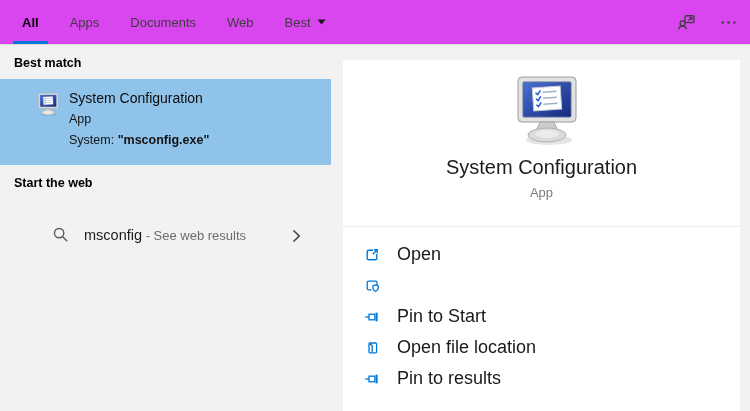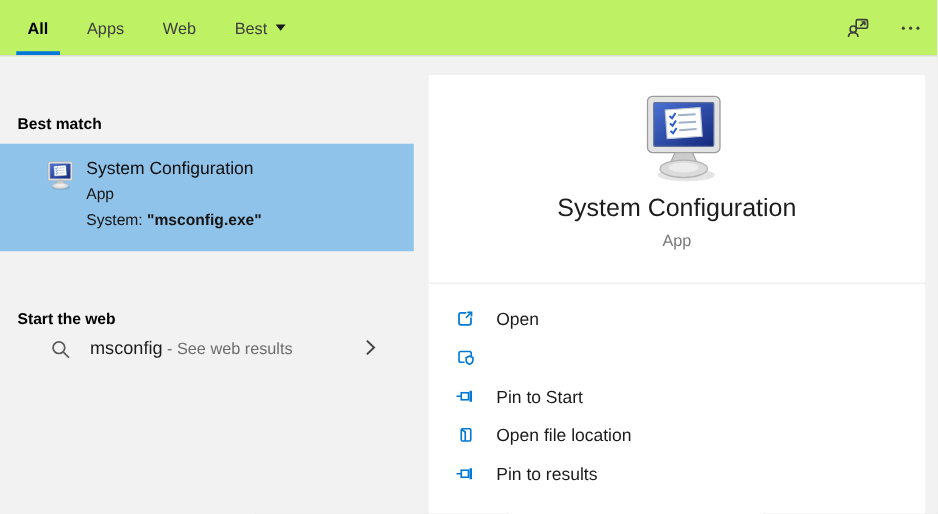--- a/index.html
+++ b/index.html
@@ -6,21 +6,21 @@
   html,body { background:#e9e9e9; }
   body { font-family:"Liberation Sans","DejaVu Sans",sans-serif; }
   .screen {
     position:relative; width:750px; height:411px;
     background:#f2f2f2; overflow:hidden;
   }
 
   
   .tabs-bar {
     position:absolute; top:0; left:0; right:0; height:45px;
-    background:#bef264; border-bottom:1px solid #d9d9d9;
+    background:#d946ef; border-bottom:1px solid #d9d9d9;
     display:flex; align-items:stretch; padding-left:13px;
   }
   .tab {
     display:flex; align-items:center; gap:6px;
     padding:0 9px; margin-right:13px;
     font-size:13px; color:#3d3d3d;
     border-bottom:3px solid transparent; border-top:3px solid transparent;
     cursor:default; white-space:nowrap;
   }
   .tab.active { font-weight:bold; color:#000; border-bottom-color:#0078d7; }
@@ -28,71 +28,73 @@
     position:absolute; top:0; right:12px; height:45px;
     display:flex; align-items:center; gap:22px;
   }
   .top-icon { width:20px; height:20px; display:flex; align-items:center; justify-content:center; }
 
   
   .left-rail { position:absolute; top:46px; left:0; width:343px; bottom:0; }
   .section-label {
     font-size:12.5px; font-weight:bold; color:#000;
     padding:10px 14px 9px 14px;
-    margin-top:36px;
   }
   .best-match-row {
     width:331px; height:86px; background:#90c3e9;
     display:flex; padding:10px 0 0 33px; cursor:default;
   }
   .bm-icon { width:27px; height:27px; margin-top:3px; flex:0 0 auto; }
   .bm-text { margin-left:9px; }
   .bm-title { font-size:14px; color:#0c0c0c; line-height:18px; }
   .bm-sub { font-size:12.5px; color:#141414; margin-top:5px; }
   .bm-related { font-size:12.5px; color:#141414; margin-top:7px; }
   .bm-related b { font-weight:bold; }
   .websearch-label { padding-top:11px; }
   .web-row {
-    width:331px; height:44px; display:flex; align-items:flex-start;
-    padding-left:40px; cursor:default;
+    width:331px; height:44px; display:flex; align-items:flex-end;
+    padding-left:52px; cursor:default;
   }
   .web-search-icon { width:17px; height:17px; flex:0 0 auto; }
   .web-text { margin-left:15px; font-size:14.5px; color:#1b1b1b; }
   .web-suffix { font-size:13px; color:#6d6d6d; }
   .web-chevron { margin-left:auto; margin-right:30px; width:9px; height:14px; }
 
   
   .preview-card {
     position:absolute; left:343px; top:60px; width:397px; bottom:0;
     background:#ffffff; display:flex; flex-direction:column; align-items:center;
   }
   .app-big-icon { margin-top:16px; width:82px; height:74px; }
   .preview-title { margin-top:4px; font-size:20px; line-height:27px; color:#1c1c1c; }
   .preview-sub { margin-top:4px; font-size:13px; color:#7a7a7a; }
   .card-divider { width:100%; height:1px; background:#ededed; margin-top:26px; }
   .actions { width:100%; padding:12px 0 0 21px; }
   .action-row {
     display:flex; align-items:center; height:31px; cursor:default;
   }
   .action-icon { width:16px; height:16px; flex:0 0 auto; display:flex; align-items:center; }
-  .action-label { margin-left:17px; font-size:14px; color:#1a1a1a; }
+  .action-label { margin-left:17px; font-size:18px; color:#1a1a1a; }
 
   svg { display:block; }
 </style>
 </head>
 <body>
 
 <div class="screen">
 
   <div class="tabs-bar">
     <div class="tab active">
       <span>All</span>
     </div>
     <div class="tab">
       <span>Apps</span>
+    </div>
+    <div class="tab">
+      <span>Documents</span>
     </div>
     <div class="tab">
       <span>Web</span>
     </div>
     <div class="tab">
       <span>Best</span>
       <span>
         <svg width="9" height="6" viewBox="0 0 9 6">
             <polygon points="0.5,0.5 8.5,0.5 4.5,5.5" fill="#1a1a1a"></polygon>
           </svg>

